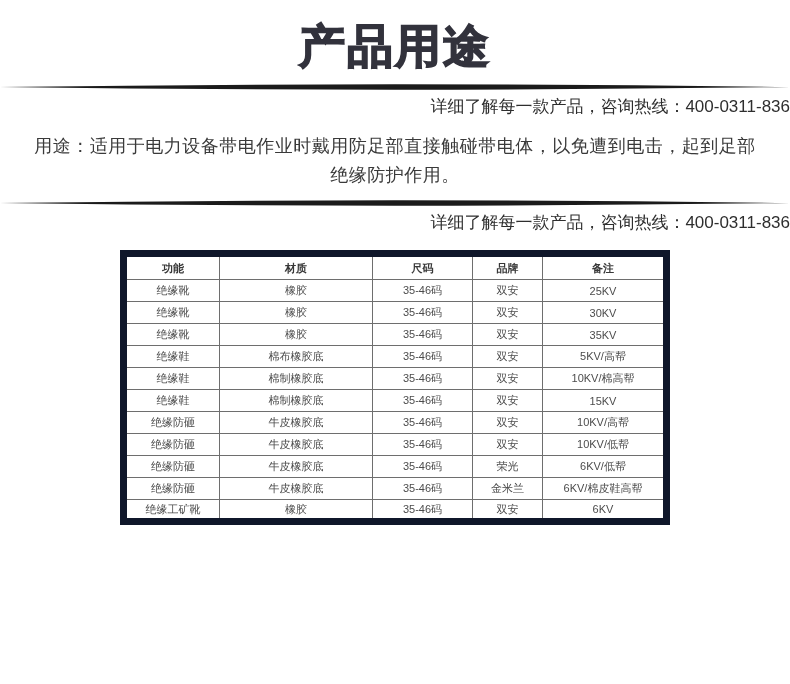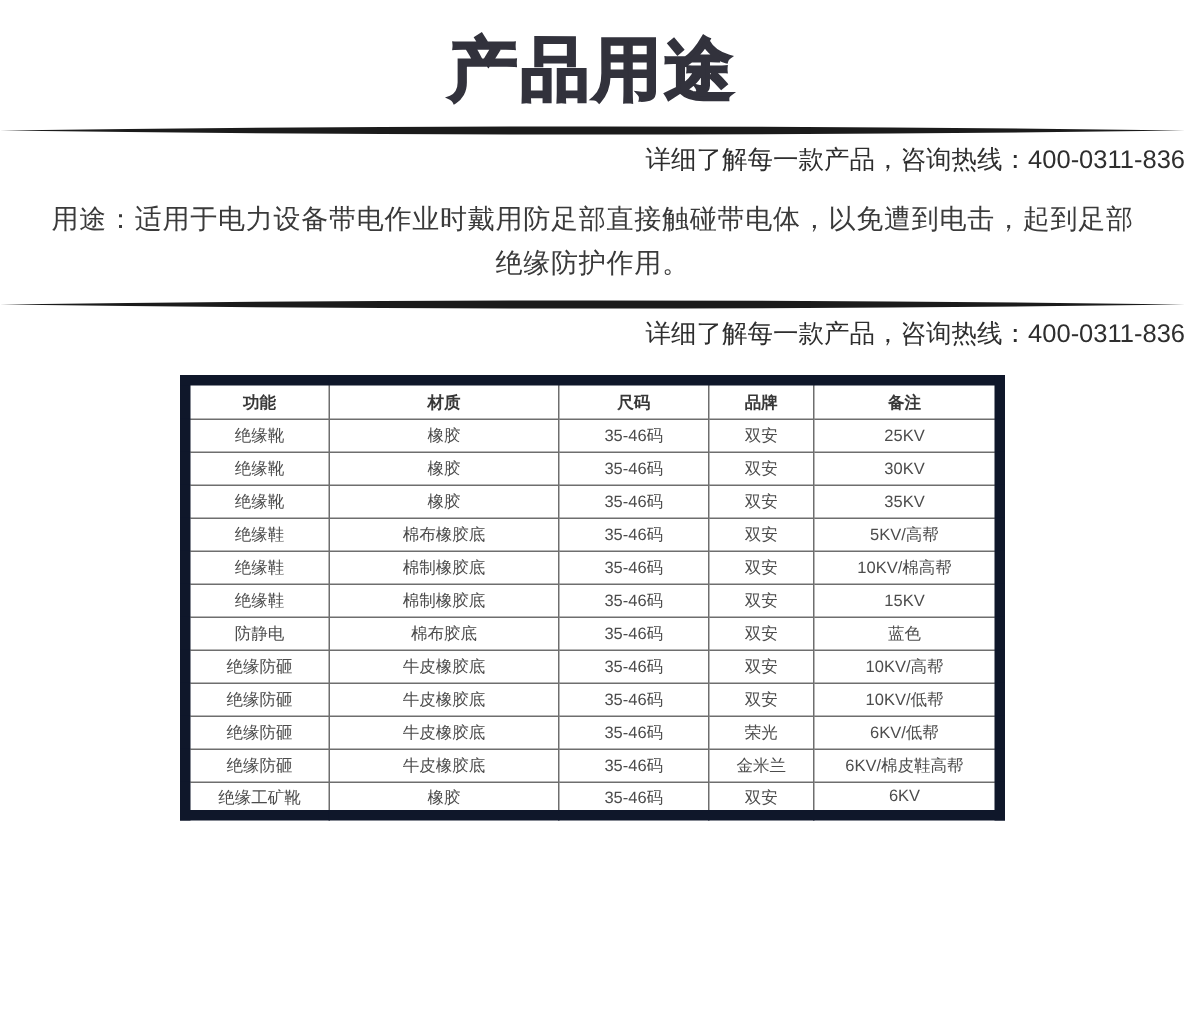--- a/index.html
+++ b/index.html
@@ -149,27 +149,20 @@
             <td>10KV/棉高帮</td>
           </tr>
           <tr>
             <td>绝缘鞋</td>
             <td>棉制橡胶底</td>
             <td>35-46码</td>
             <td>双安</td>
             <td>15KV</td>
           </tr>
           <tr>
-            <td>防静电</td>
-            <td>棉布胶底</td>
-            <td>35-46码</td>
-            <td>双安</td>
-            <td>蓝色</td>
-          </tr>
-          <tr>
             <td>绝缘防砸</td>
             <td>牛皮橡胶底</td>
             <td>35-46码</td>
             <td>双安</td>
             <td>10KV/高帮</td>
           </tr>
           <tr>
             <td>绝缘防砸</td>
             <td>牛皮橡胶底</td>
             <td>35-46码</td>

